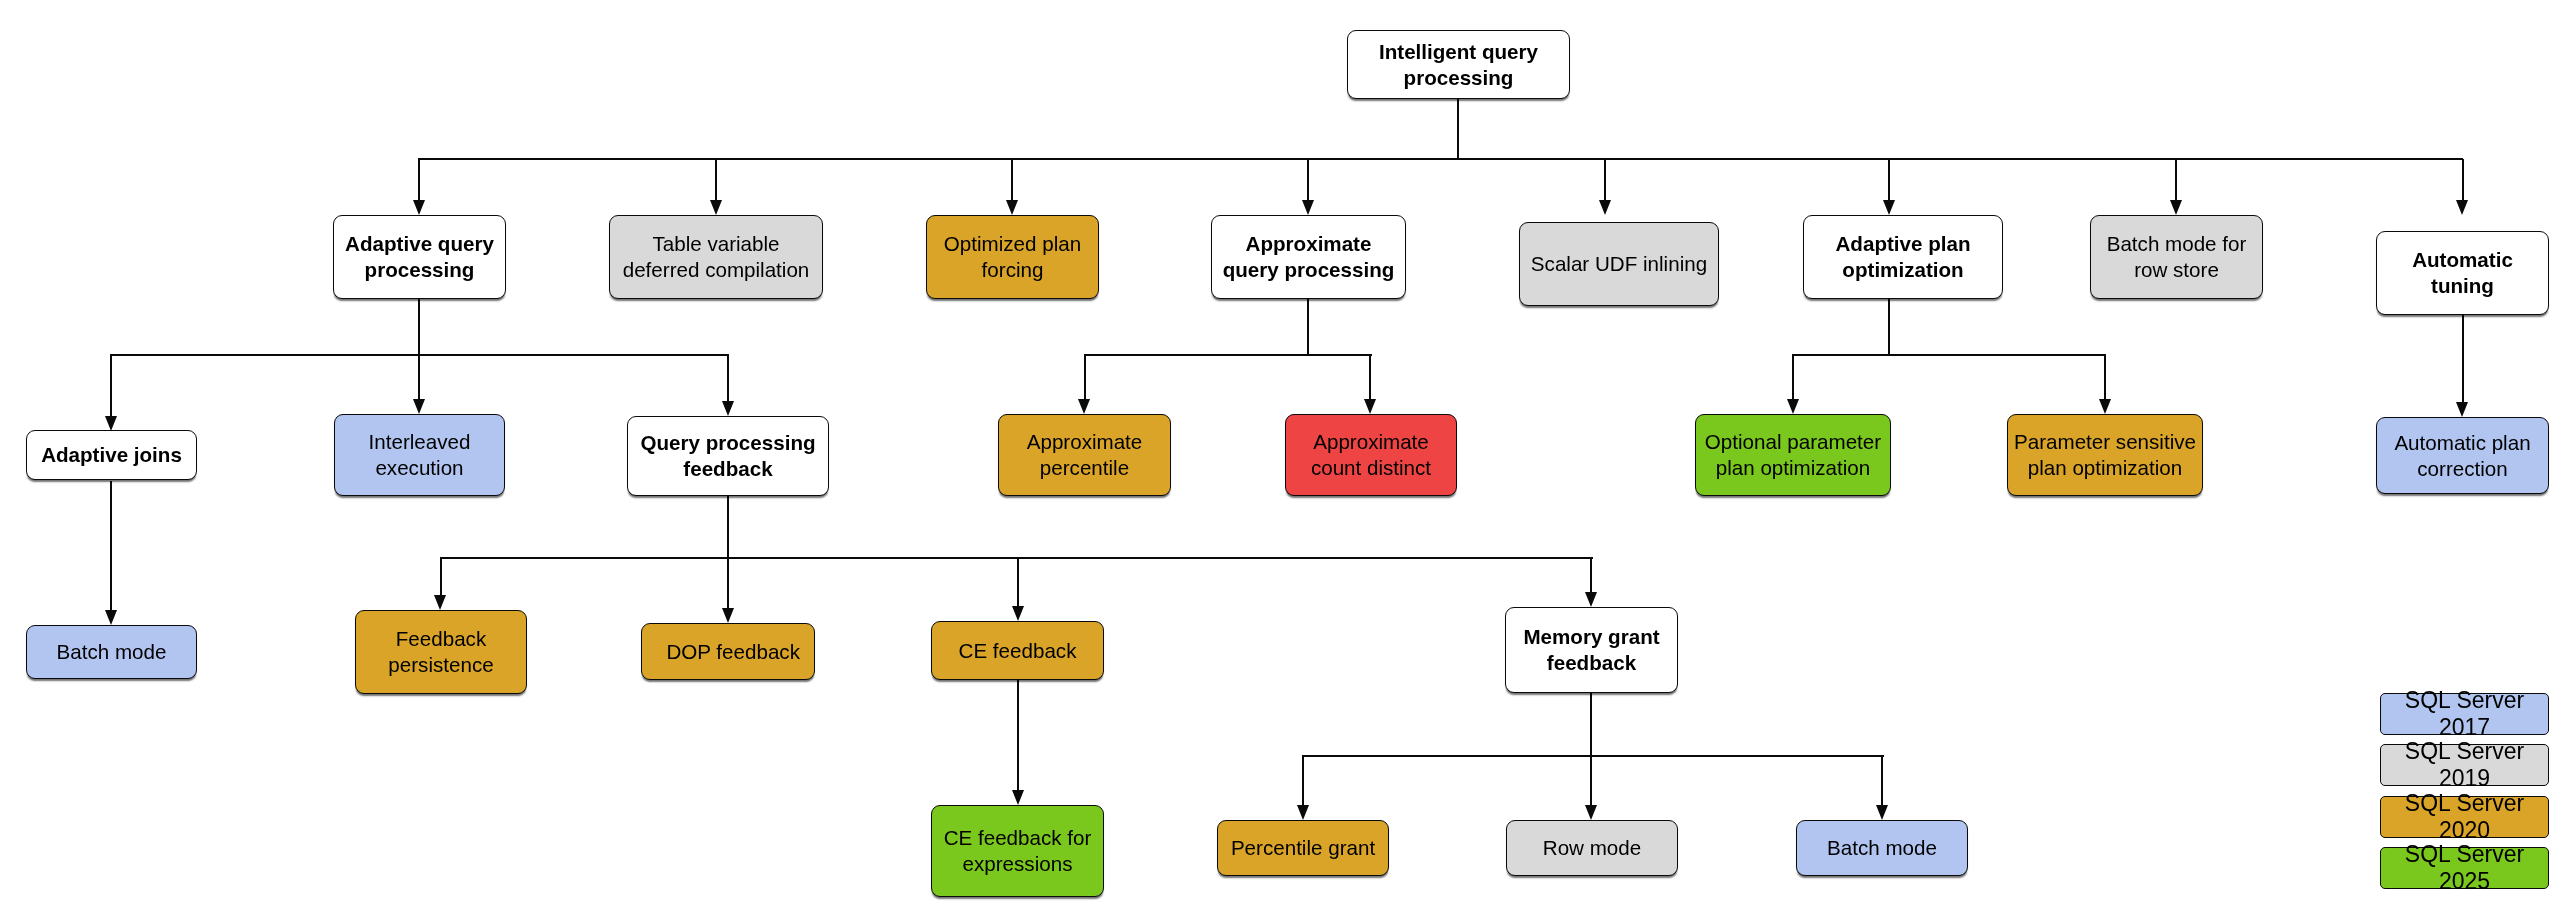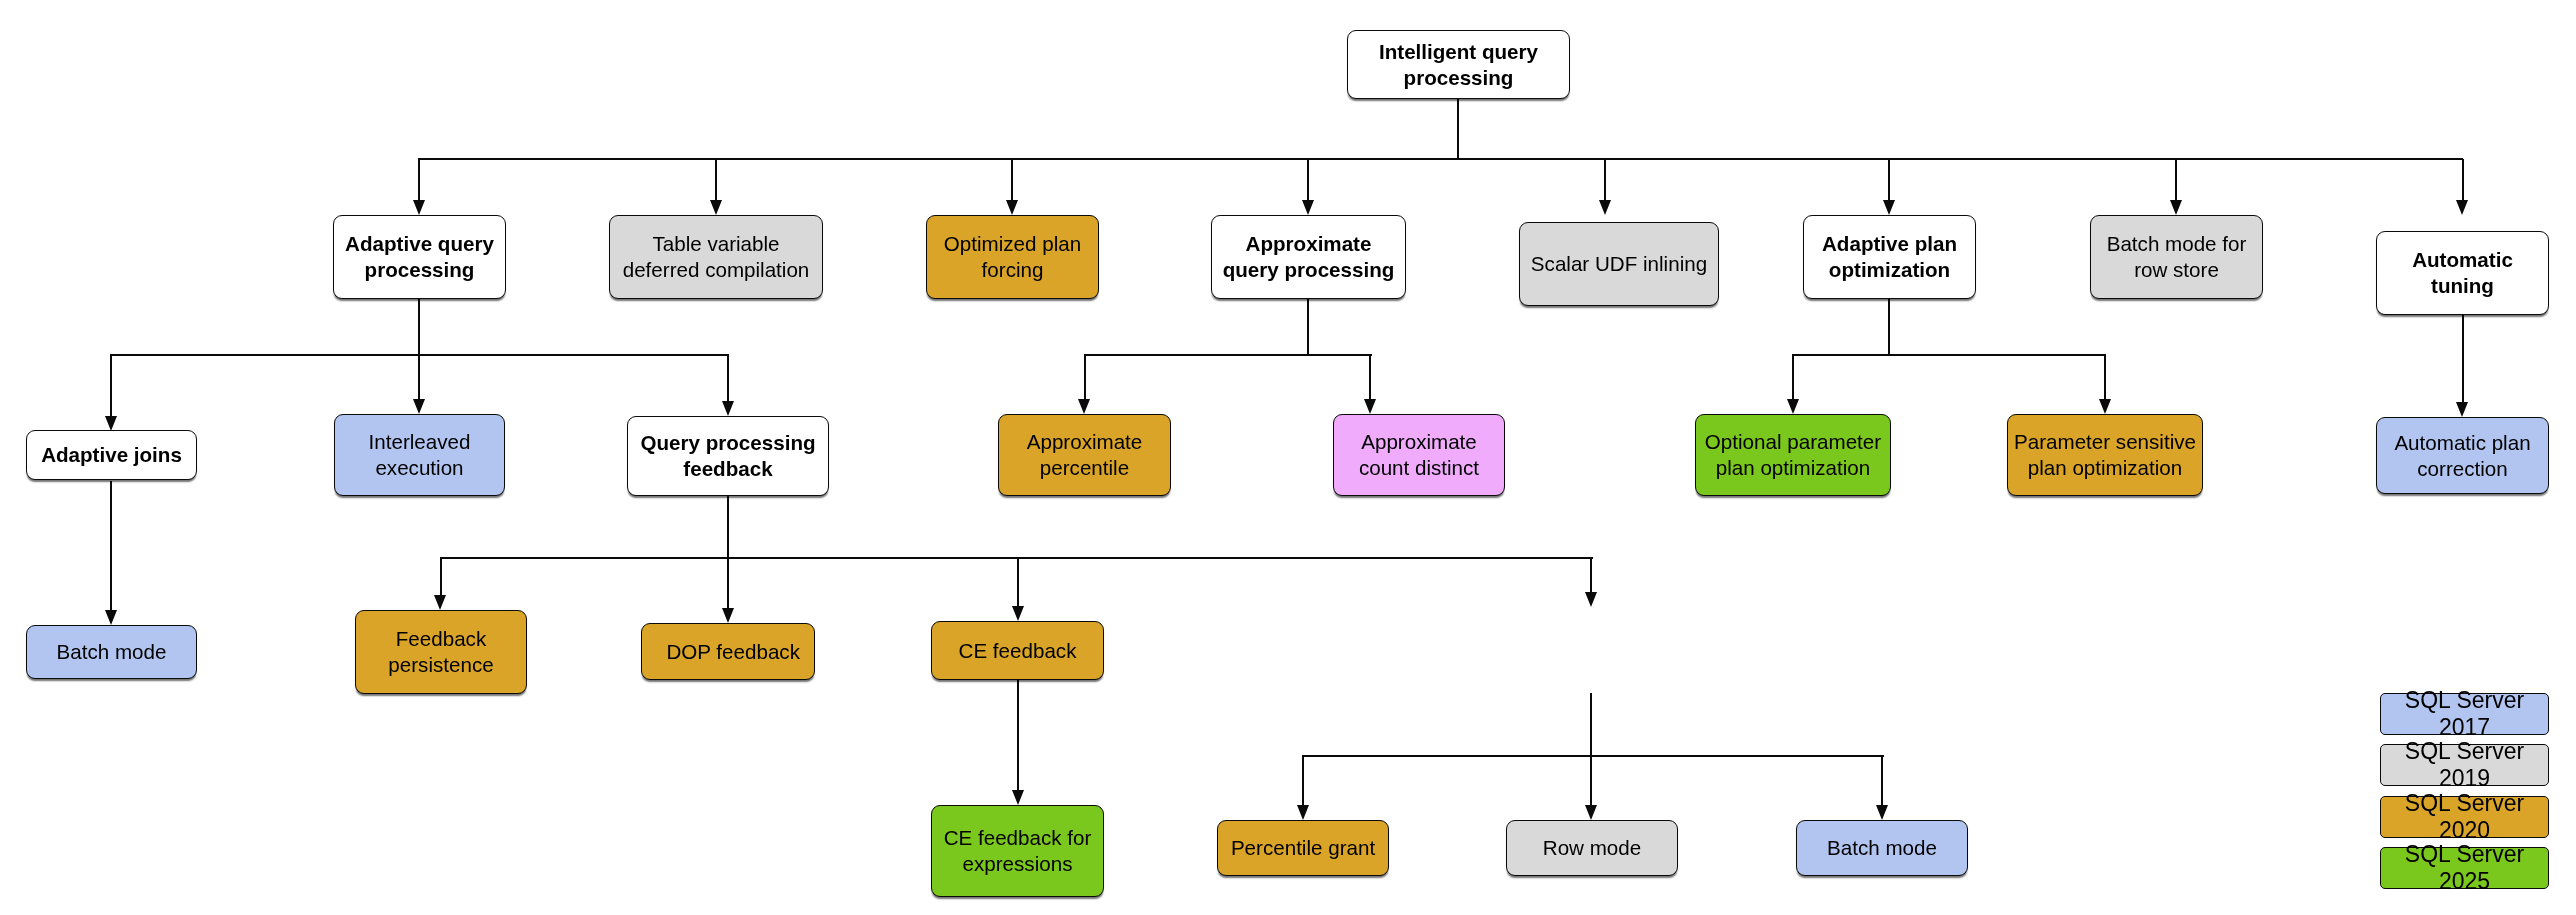--- a/index.html
+++ b/index.html
@@ -30,35 +30,36 @@
 </head>
 <body>
 
 <div id="canvas">
     <div class="node bold" style="left: 1347px; top: 30px; width: 223px; height: 69px; background: rgb(255, 255, 255);">Intelligent query processing</div>
     <div class="node bold" style="left: 333px; top: 215px; width: 173px; height: 84px; background: rgb(255, 255, 255);">Adaptive query processing</div>
     <div class="node" style="left: 609px; top: 215px; width: 214px; height: 84px; background: rgb(217, 217, 217);">Table variable deferred compilation</div>
     <div class="node" style="left: 926px; top: 215px; width: 173px; height: 84px; background: rgb(217, 164, 40);">Optimized plan forcing</div>
     <div class="node bold" style="left: 1211px; top: 215px; width: 195px; height: 84px; background: rgb(255, 255, 255);">Approximate query processing</div>
     <div class="node" style="left: 1519px; top: 222px; width: 200px; height: 84px; background: rgb(217, 217, 217);">Scalar UDF inlining</div>
-    <div class="node bold" style="left: 1803px; top: 215px; width: 173px; height: 84px; background: rgb(255, 255, 255);">Adaptive plan optimization</div>
+    <div class="node bold" style="left: 1803px; top: 215px; width: 200px; height: 84px; background: rgb(255, 255, 255);">Adaptive plan optimization</div>
     <div class="node" style="left: 2090px; top: 215px; width: 173px; height: 84px; background: rgb(217, 217, 217);">Batch mode for row store</div>
     <div class="node bold" style="left: 2376px; top: 215px; width: 173px; height: 84px; background: rgb(255, 255, 255); margin-top: 16px;">Automatic tuning</div>
     <div class="node bold" style="left: 26px; top: 430px; width: 171px; height: 50px; background: rgb(255, 255, 255);">Adaptive joins</div>
     <div class="node" style="left: 334px; top: 414px; width: 171px; height: 82px; background: rgb(177, 197, 240);">Interleaved execution</div>
     <div class="node bold" style="left: 627px; top: 416px; width: 202px; height: 80px; background: rgb(255, 255, 255);">Query processing feedback</div>
     <div class="node" style="left: 998px; top: 414px; width: 173px; height: 82px; background: rgb(217, 164, 40);">Approximate percentile</div>
-    <div class="node" style="left: 1285px; top: 414px; width: 172px; height: 82px; background: #f0abfc; margin-left: 48px;">Approximate count distinct</div>
+    <div class="node" style="left: 1285px; top: 414px; width: 172px; height: 82px; background: #ef4444;">Approximate count distinct</div>
     <div class="node" style="left: 1695px; top: 414px; width: 196px; height: 82px; background: rgb(122, 199, 29);">Optional parameter plan optimization</div>
     <div class="node" style="left: 2007px; top: 414px; width: 196px; height: 82px; background: rgb(217, 164, 40);">Parameter sensitive plan optimization</div>
     <div class="node" style="left: 2376px; top: 417px; width: 173px; height: 77px; background: rgb(177, 197, 240);">Automatic plan correction</div>
     <div class="node" style="left: 26px; top: 625px; width: 171px; height: 54px; background: rgb(177, 197, 240);">Batch mode</div>
     <div class="node" style="left: 355px; top: 610px; width: 172px; height: 84px; background: rgb(217, 164, 40);">Feedback persistence</div>
     <div class="node" style="left: 641px; top: 623px; width: 174px; height: 57px; background: rgb(217, 164, 40); padding-left: 16px;">DOP feedback</div>
     <div class="node" style="left: 931px; top: 621px; width: 173px; height: 59px; background: rgb(217, 164, 40);">CE feedback</div>
+    <div class="node bold" style="left: 1505px; top: 607px; width: 173px; height: 86px; background: rgb(255, 255, 255);">Memory grant feedback</div>
     <div class="node" style="left: 931px; top: 805px; width: 173px; height: 92px; background: rgb(122, 199, 29);">CE feedback for expressions</div>
     <div class="node" style="left: 1217px; top: 820px; width: 172px; height: 56px; background: rgb(217, 164, 40);">Percentile grant</div>
     <div class="node" style="left: 1506px; top: 820px; width: 172px; height: 56px; background: rgb(217, 217, 217);">Row mode</div>
     <div class="node" style="left: 1796px; top: 820px; width: 172px; height: 56px; background: rgb(177, 197, 240);">Batch mode</div>
     <div class="edge" style="left: 1457px; top: 98px; width: 2.3px; height: 61px; background: rgb(10, 10, 10);"></div>
     <div class="edge" style="left: 418px; top: 158px; width: 2045px; height: 2.3px; background: rgb(10, 10, 10);"></div>
     <div class="edge" style="left: 418px; top: 159px; width: 2.3px; height: 44px; background: rgb(10, 10, 10);"></div>
     <div class="arrow" style="left: 413px; top: 200px; border-top-color: rgb(10, 10, 10);"></div>
     <div class="edge" style="left: 715px; top: 159px; width: 2.3px; height: 44px; background: rgb(10, 10, 10);"></div>
     <div class="arrow" style="left: 710px; top: 200px; border-top-color: rgb(10, 10, 10);"></div>

